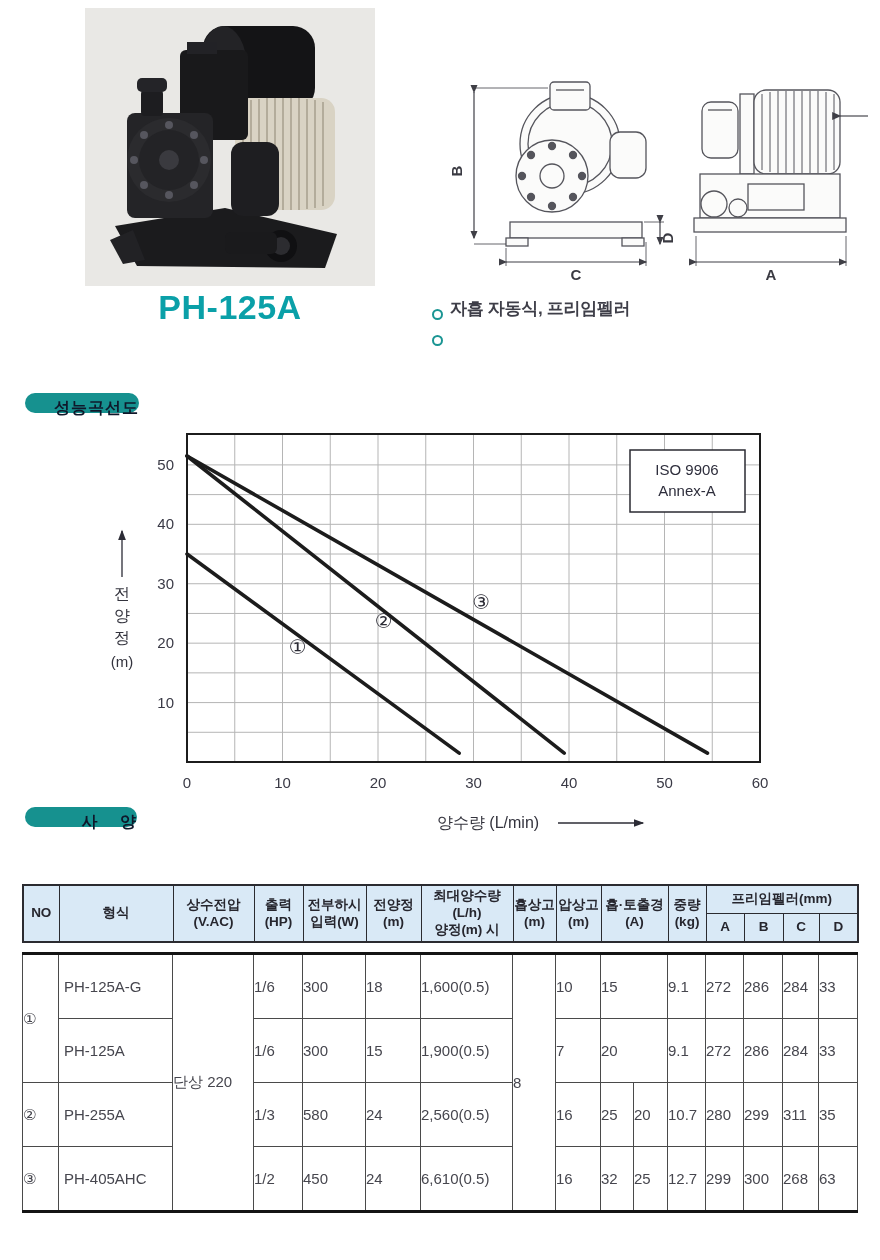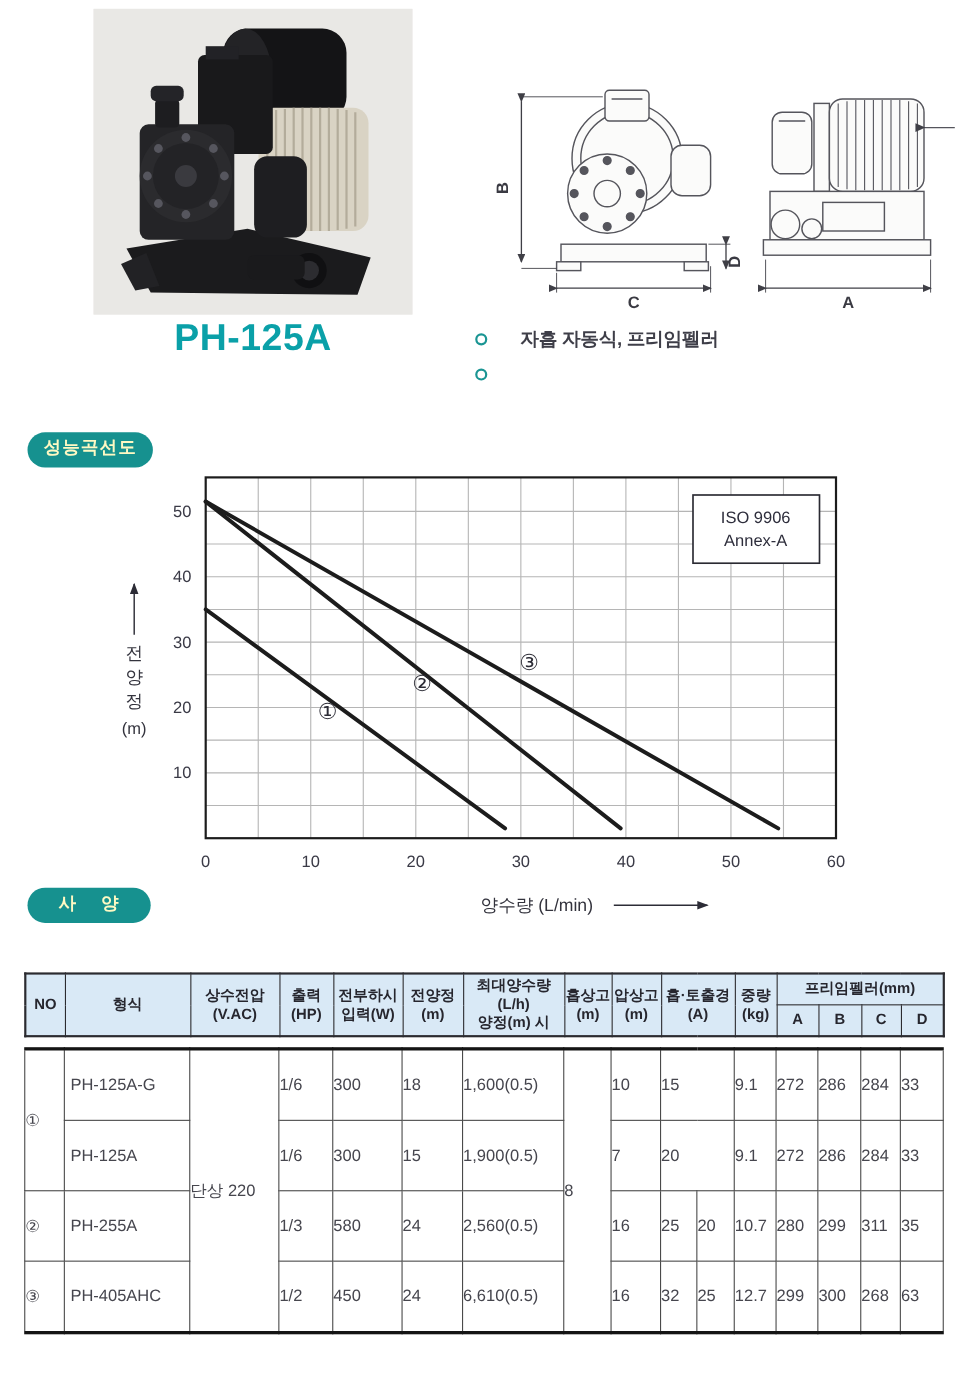--- a/index.html
+++ b/index.html
@@ -9,28 +9,28 @@
   
   .photo{position:absolute;left:85px;top:8px;width:290px;height:278px;background:#e9e8e5;}
   .model-title{position:absolute;left:85px;top:288px;width:290px;text-align:center;
     font-size:34px;font-weight:bold;color:#0aa0a8;letter-spacing:0.5px;}
 
   
   .drawings{position:absolute;left:448px;top:76px;width:424px;height:212px;}
 
   
   .features{position:absolute;left:432px;top:297px;width:420px;}
-  .feature{display:flex;align-items:center;margin-bottom:15px;gap:23px;}
+  .feature{display:flex;align-items:flex-end;margin-bottom:15px;}
   .bullet{width:7px;height:7px;border:2px solid #1a9593;border-radius:50%;
     display:inline-block;margin-right:7px;flex:0 0 auto;}
   .feature-text{font-size:17px;font-weight:600;color:#3e3e48;letter-spacing:-0.3px;}
 
   
-  .badge{position:absolute;background:#16918f;color:#fef9c3;font-weight:bold;font-size:16px;
-    border-radius:16px;height:32px;line-height:30px;text-align:center;letter-spacing:1px;}
+  .badge{position:absolute;background:#16918f;color:#0f172a;font-weight:bold;font-size:16px;
+    border-radius:16px;height:20px;line-height:30px;text-align:right;letter-spacing:1px;}
   .badge.perf{left:25px;top:393px;width:114px;}
   .badge.spec{left:25px;top:807px;width:112px;word-spacing:16px;}
 
   
   .chart-wrap{position:absolute;left:95px;top:425px;width:710px;height:412px;}
 
   
   .spec{position:absolute;left:22px;top:884px;width:835px;}
   table{border-collapse:collapse;table-layout:fixed;width:835px;}
   .head-table{border:2px solid #2b2b30;}

